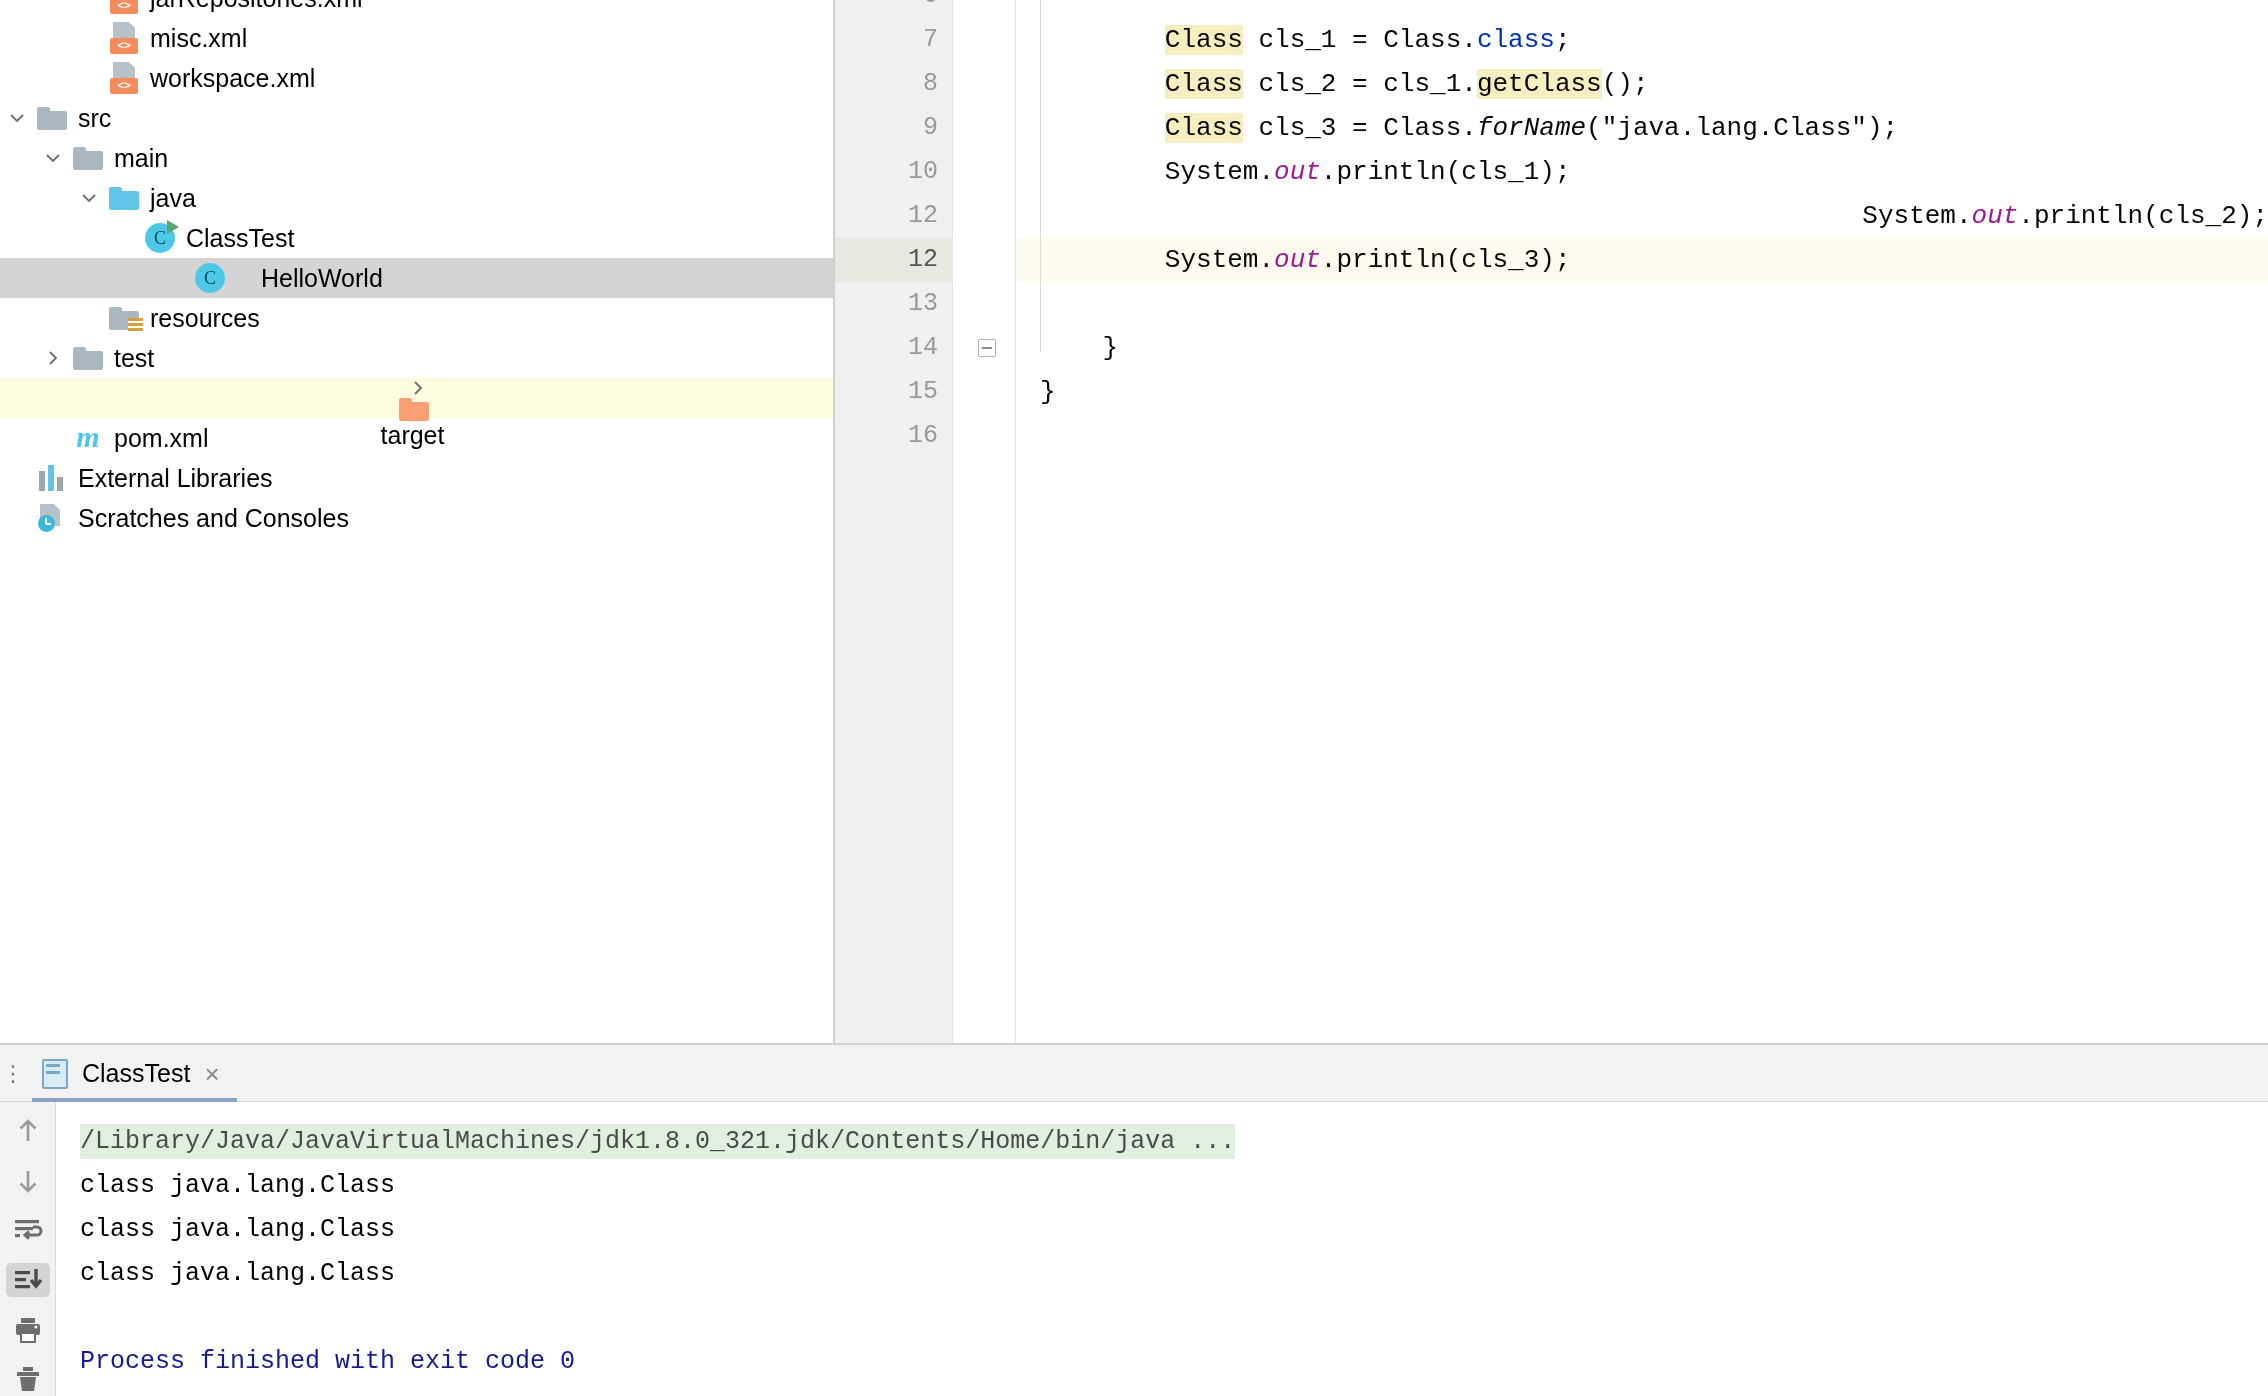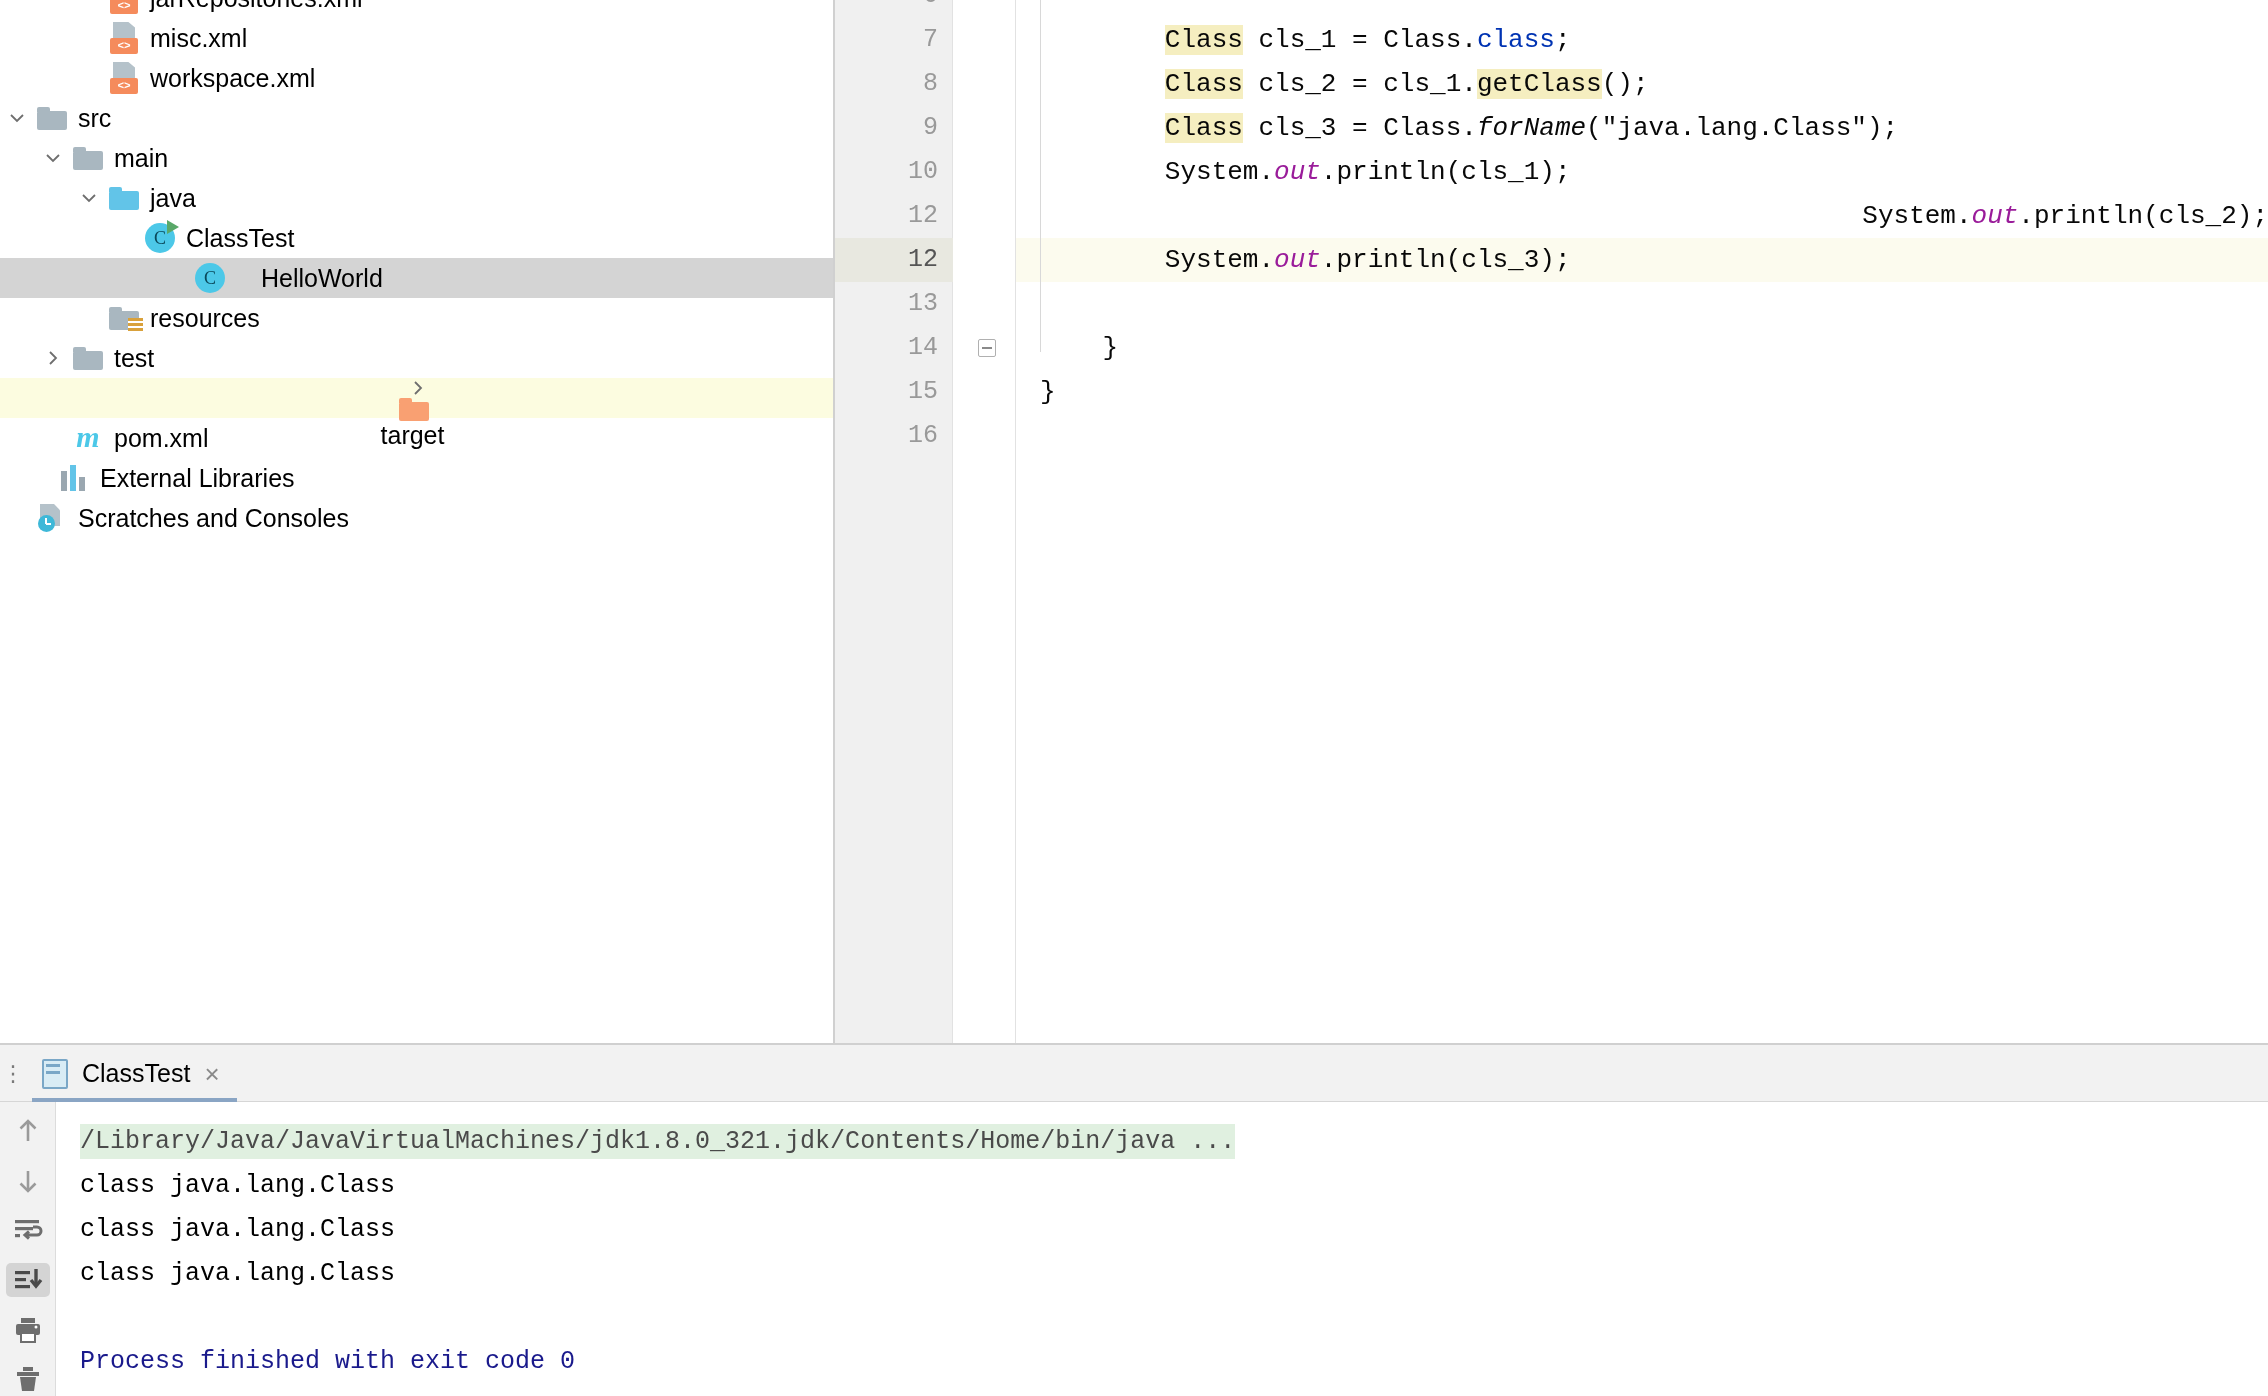--- a/index.html
+++ b/index.html
@@ -424,21 +424,21 @@
         <span class="tree-label">target</span>
       </div>
       <div class="tree-row" style="position: absolute; left: 0px; right: 0px; top: 418px;">
         <span style="display:inline-block;width:36px"></span>
         <span class="arrow"></span>
         <span class="tree-icon">
           <span class="mvnicon"></span>
         </span>
         <span class="tree-label">pom.xml</span>
       </div>
-      <div class="tree-row" style="position: absolute; left: 0px; right: 0px; top: 458px; padding-left: 22px;">
+      <div class="tree-row" style="position: absolute; left: 0px; right: 0px; top: 458px;">
         <span style="display:inline-block;width:0px"></span>
         <span class="arrow"></span>
         <span class="tree-icon">
           <span class="libicon">
             <i></i>
             <i></i>
             <i></i>
           </span>
         </span>
         <span class="tree-label">External Libraries</span>

